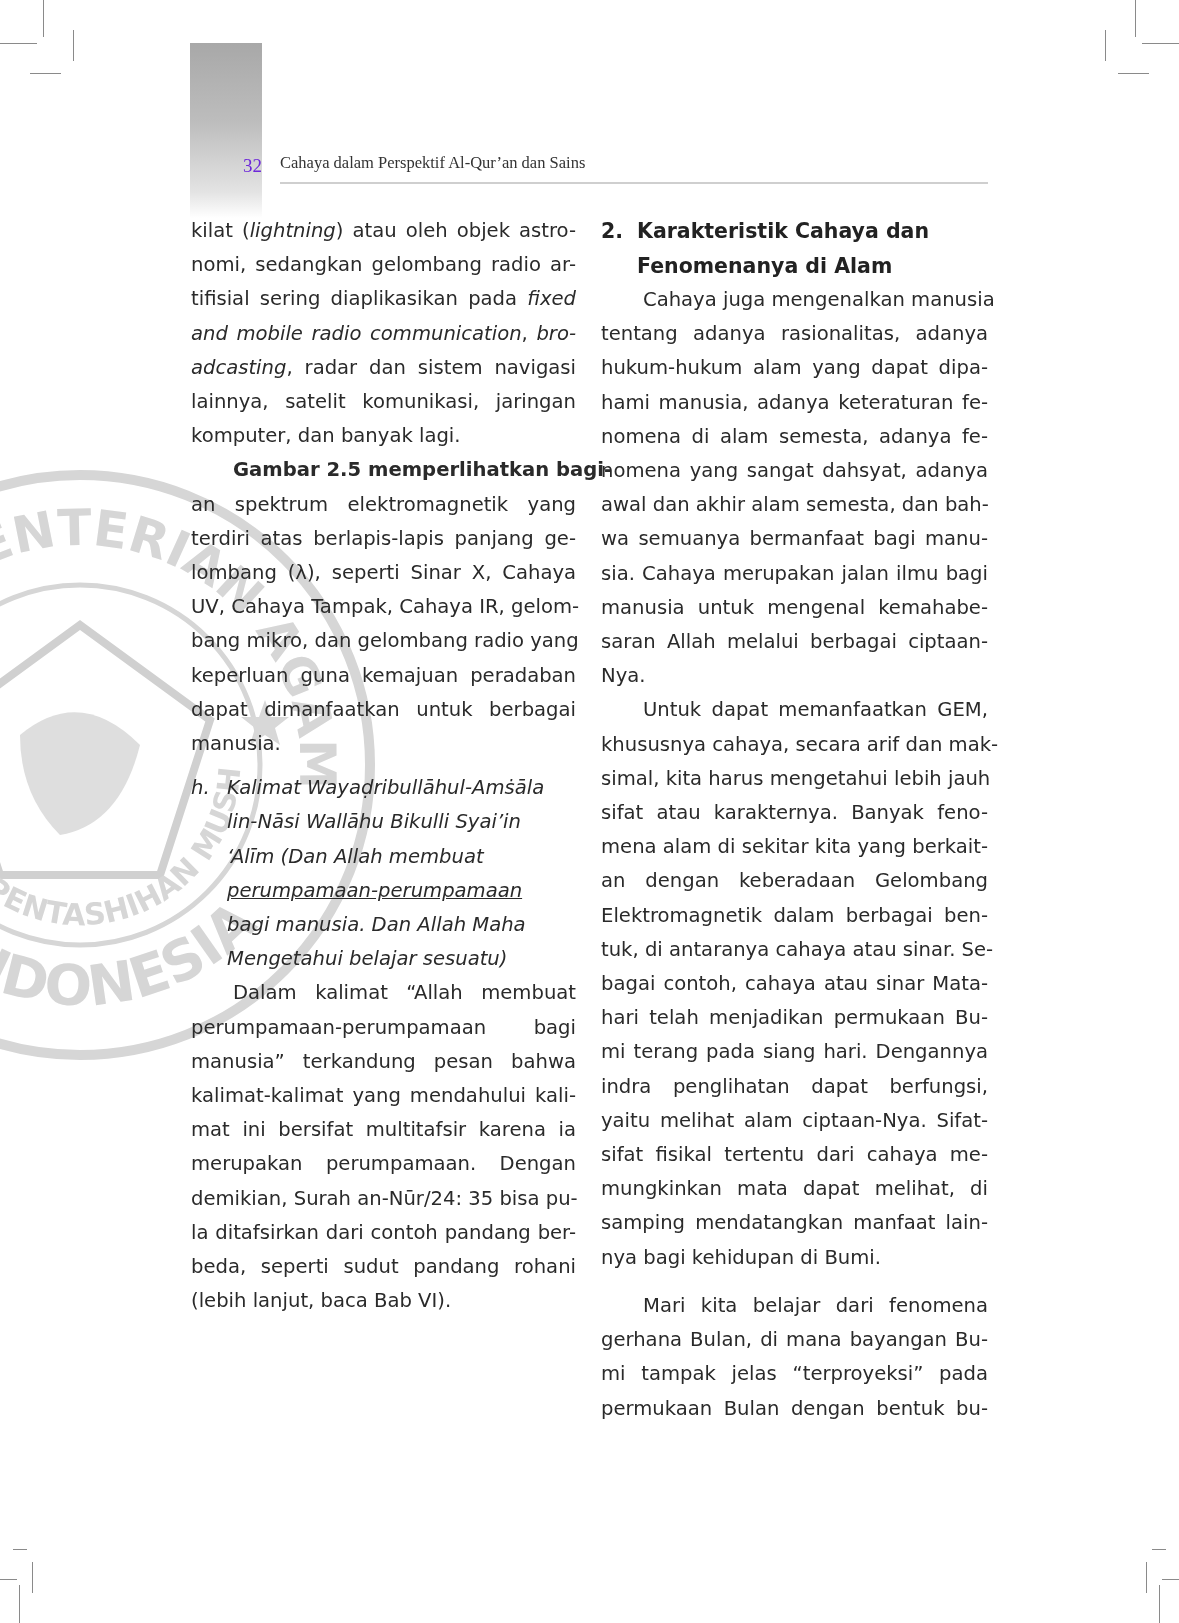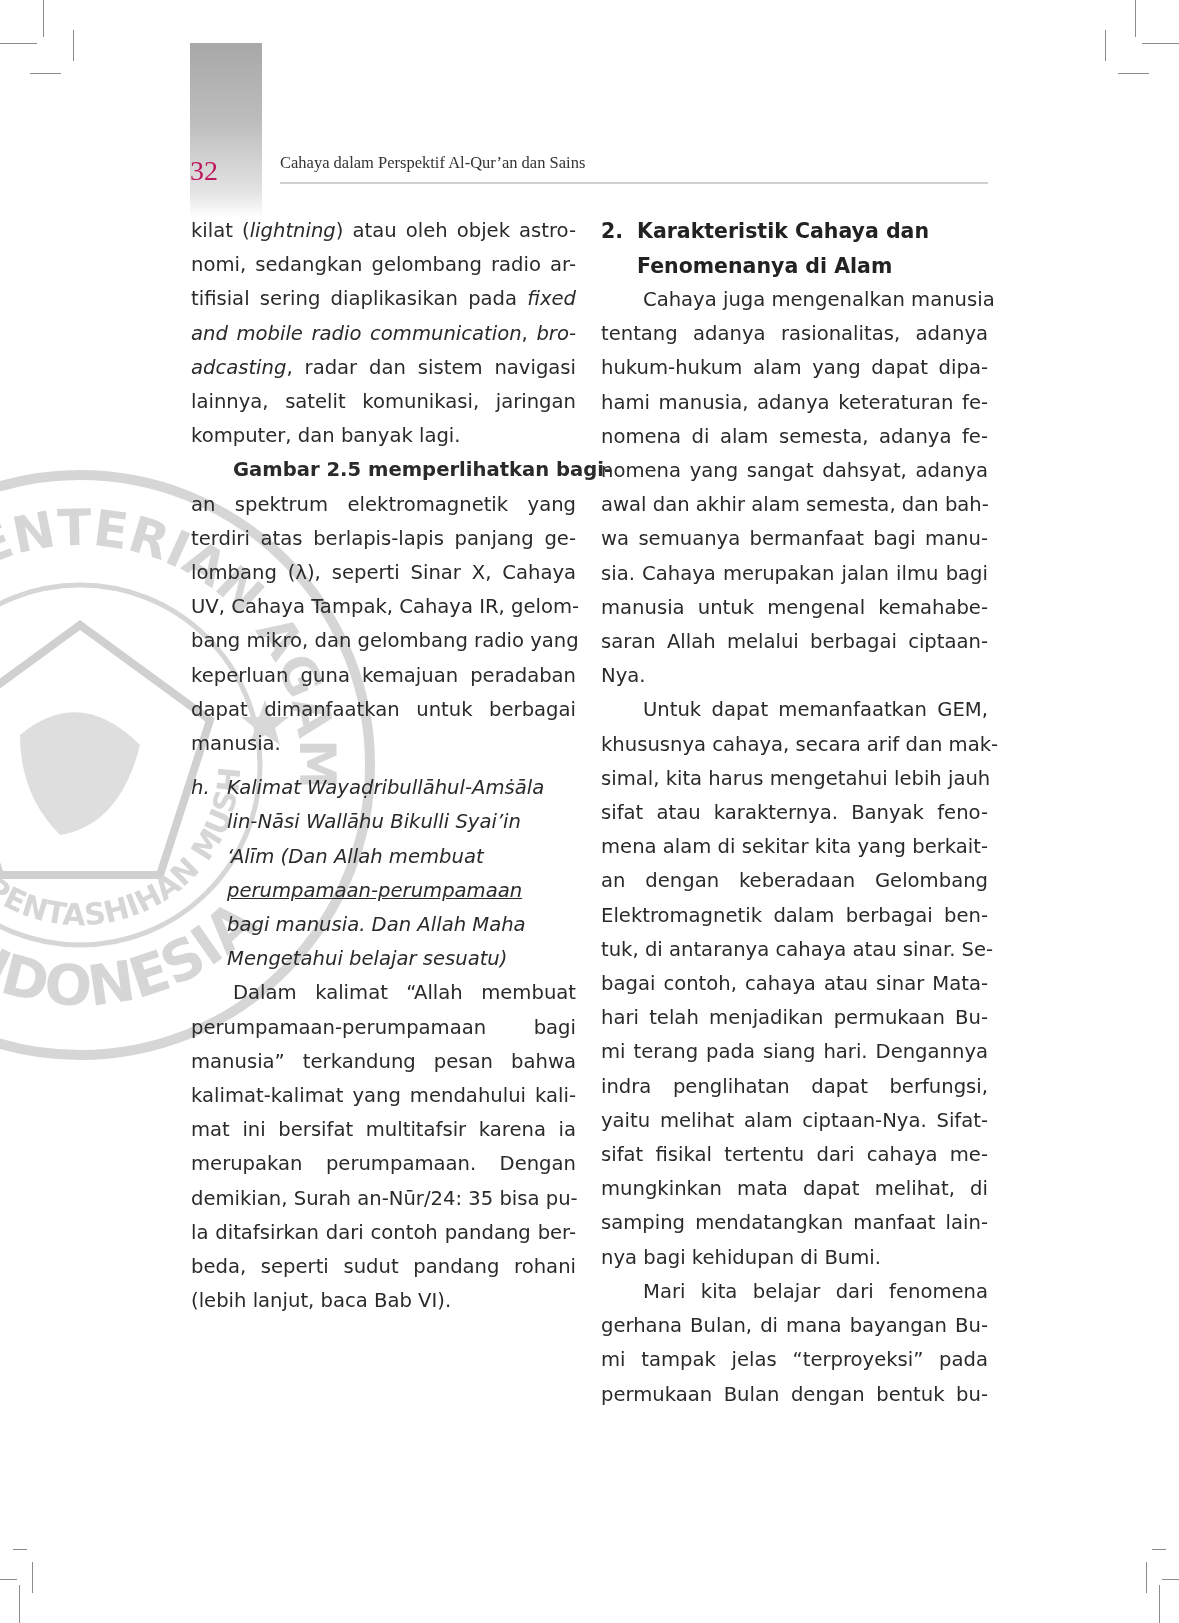--- a/index.html
+++ b/index.html
@@ -11,22 +11,22 @@
   .crop { position: absolute; background: #8a8a8a; }
   .h { height: 1px; }
   .v { width: 1px; }
 
   
   .tab {
     position: absolute; left: 190px; top: 43px; width: 72px; height: 175px;
     background: linear-gradient(to bottom, #a8a8a8 0%, #bdbdbd 45%, #e3e3e3 85%, #ffffff 100%);
   }
   .page-num {
-    position: absolute; left: 190px; top: 155px; width: 72px; text-align: left;
-    font-family: "Liberation Serif", serif; font-size: 28px; color: #be185d;
+    position: absolute; left: 190px; top: 155px; width: 72px; text-align: right;
+    font-family: "Liberation Serif", serif; font-size: 19px; color: #6d28d9;
   }
   .running-head {
     position: absolute; left: 280px; top: 153px;
     font-family: "Liberation Serif", serif; font-size: 16.5px; color: #333;
   }
   .head-rule { position: absolute; left: 280px; top: 182px; width: 708px; height: 2px; background: #cfcfcf; }
 
   
   .stamp { position: absolute; left: -230px; top: 455px; width: 620px; height: 620px; pointer-events: none; }
 
@@ -173,18 +173,18 @@
       <span class="line">hari telah menjadikan permukaan Bu-</span>
       <span class="line">mi terang pada siang hari. Dengannya</span>
       <span class="line">indra penglihatan dapat berfungsi,</span>
       <span class="line">yaitu melihat alam ciptaan-Nya. Sifat-</span>
       <span class="line">sifat fisikal tertentu dari cahaya me-</span>
       <span class="line">mungkinkan mata dapat melihat, di</span>
       <span class="line">samping mendatangkan manfaat lain-</span>
       <span class="line last">nya bagi kehidupan di Bumi.</span>
     </p>
   <p>
-      <span class="line" style="padding-left: 42px;">Mari kita belajar dari fenomena</span>
+      <span class="line" style="padding-left: 42px; margin-top: 14px;">Mari kita belajar dari fenomena</span>
       <span class="line">gerhana Bulan, di mana bayangan Bu-</span>
       <span class="line">mi tampak jelas “terproyeksi” pada</span>
       <span class="line">permukaan Bulan dengan bentuk bu-</span>
     </p>
 </div>
 
 </body></html>

